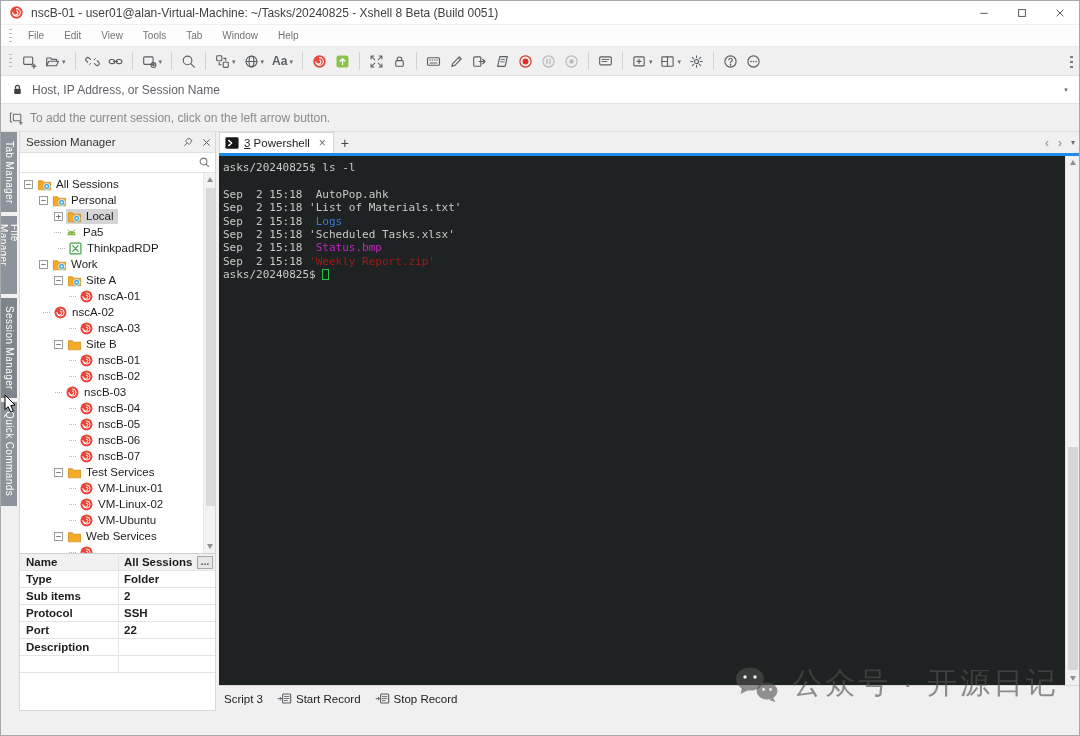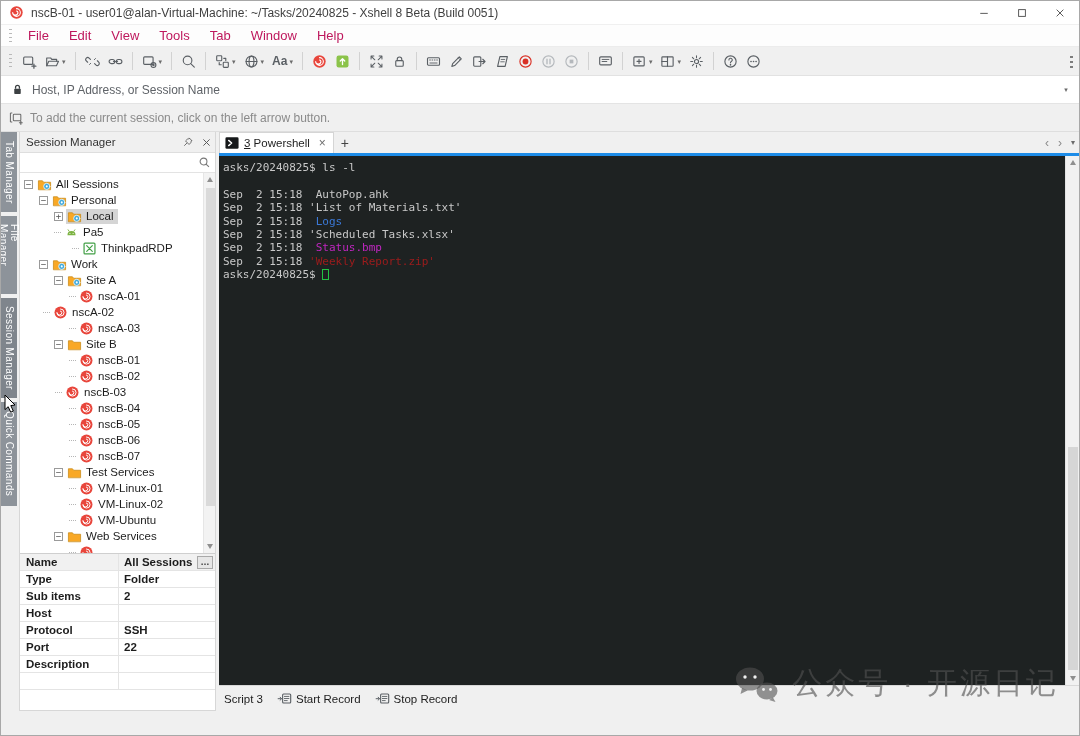--- a/index.html
+++ b/index.html
@@ -9,21 +9,21 @@
   
   .titlebar { position:absolute; top:0; left:0; right:0; height:24px; background:#ffffff; display:flex; align-items:center; border-bottom:1px solid #f0f0f0; }
   .titlebar .appicon { margin-left:8px; display:flex; }
   .titlebar .title { margin-left:7px; font-size:12px; color:#3f3f3f; flex:1; white-space:nowrap; overflow:hidden; }
   .winbtns { display:flex; height:100%; }
   .winbtn { width:38px; height:100%; display:flex; align-items:center; justify-content:center; }
 
   
   .menubar { position:absolute; top:24px; left:0; right:0; height:22px; background:#fdfdfd; display:flex; align-items:center; border-bottom:1px solid #ececec; }
   .grip { width:3px; height:14px; margin:0 6px 0 8px; background:repeating-linear-gradient(to bottom,#b9b9b9 0 1.5px, transparent 1.5px 4px); }
-  .menuitem { font-size:13px; color:#be185d; padding:2px 10px; cursor:default; }
+  .menuitem { font-size:10px; color:#737373; padding:2px 10px; cursor:default; }
 
   
   .toolbar { position:absolute; top:46px; left:0; right:0; height:29px; background:#f0f0f0; display:flex; align-items:center; border-bottom:1px solid #e2e2e2; }
   .tgroups { display:flex; align-items:center; }
   .tbtn { display:inline-flex; align-items:center; gap:2px; padding:3px 4px; border-radius:2px; }
   .tsep { width:1px; height:18px; background:#d2d2d2; margin:0 5px; }
   .caret { font-size:7px; color:#6b6b6b; line-height:1; }
   .aatxt { font-size:12px; color:#5a5f64; font-weight:bold; letter-spacing:0; }
   .overflow-dots { position:absolute; right:6px; top:8px; width:3px; height:14px;
      background:radial-gradient(circle 1.4px at 1.5px 2px,#7c7c7c 98%,transparent), radial-gradient(circle 1.4px at 1.5px 7px,#7c7c7c 98%,transparent), radial-gradient(circle 1.4px at 1.5px 12px,#7c7c7c 98%,transparent); }
@@ -494,21 +494,21 @@
                 <svg width="15" height="15" viewBox="0 0 16 16" fill="none" stroke="#5a5f64" stroke-width="1.2" stroke-linecap="round" stroke-linejoin="round">
                   <path d="M3.7 10.8a4.3 4.3 0 0 1 8.6 0z" fill="#7cb342" stroke="none"></path>
                   <circle cx="6.3" cy="9" r="0.6" fill="#fff" stroke="none"></circle>
                   <circle cx="9.7" cy="9" r="0.6" fill="#fff" stroke="none"></circle>
                   <path d="M5.4 6.6l-1-1.5M10.6 6.6l1-1.5" stroke="#7cb342" stroke-width="1"></path>
                 </svg>
               </span>
               <span class="tlabel">Pa5</span>
             </span>
           </div>
-          <div class="trow" style="padding-left:52px">
+          <div class="trow" style="padding-left:38px">
             <span class="stub"></span>
             <span class="rowsel">
               <span class="ticon">
                 <svg width="15" height="15" viewBox="0 0 16 16" fill="none" stroke="#5a5f64" stroke-width="1.2" stroke-linecap="round" stroke-linejoin="round">
                   <rect x="2.2" y="2.2" width="11.6" height="11.6" rx="1" fill="#fff" stroke="#43a047" stroke-width="1.3"></rect>
                   <path d="M5 5l6 6M11 5l-6 6" stroke="#43a047" stroke-width="1.3"></path>
                 </svg>
               </span>
               <span class="tlabel">ThinkpadRDP</span>
             </span>
@@ -761,26 +761,20 @@
           <div class="prow">
             <span class="pkey">Type</span>
             <span class="pval">
               <span style="flex:1">Folder</span>
             </span>
           </div>
           <div class="prow">
             <span class="pkey">Sub items</span>
             <span class="pval">
               <span style="flex:1">2</span>
-            </span>
-          </div>
-          <div class="prow">
-            <span class="pkey">Host</span>
-            <span class="pval">
-              <span style="flex:1"></span>
             </span>
           </div>
           <div class="prow">
             <span class="pkey">Protocol</span>
             <span class="pval">
               <span style="flex:1">SSH</span>
             </span>
           </div>
           <div class="prow">
             <span class="pkey">Port</span>

